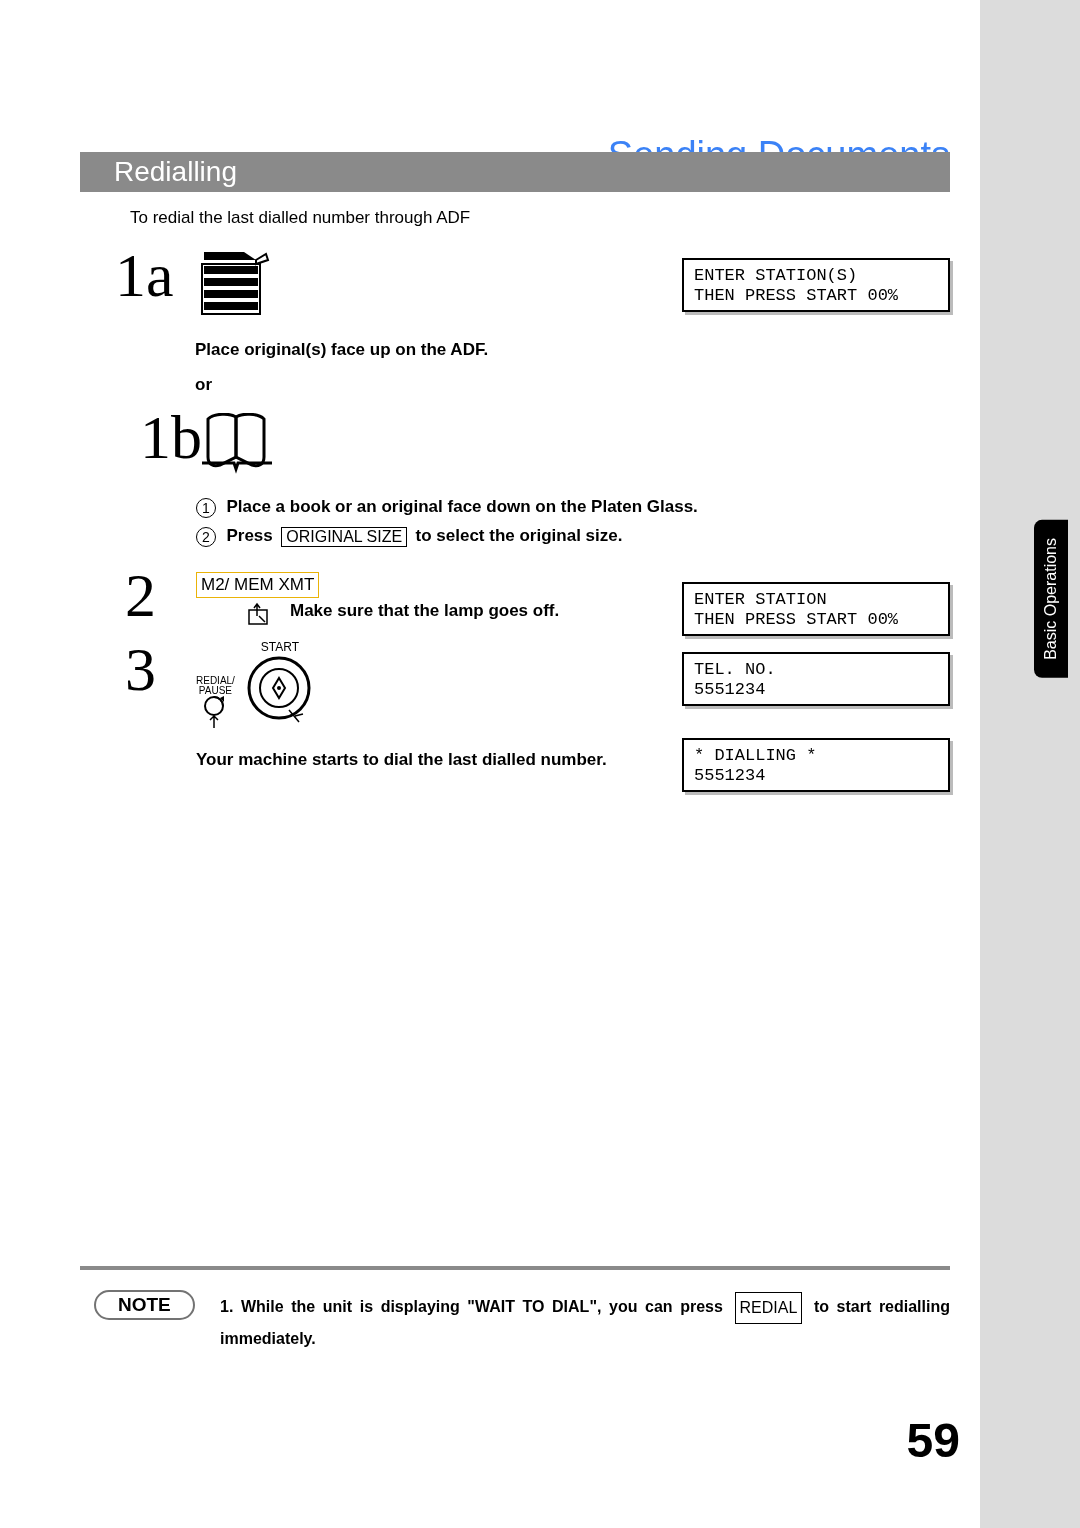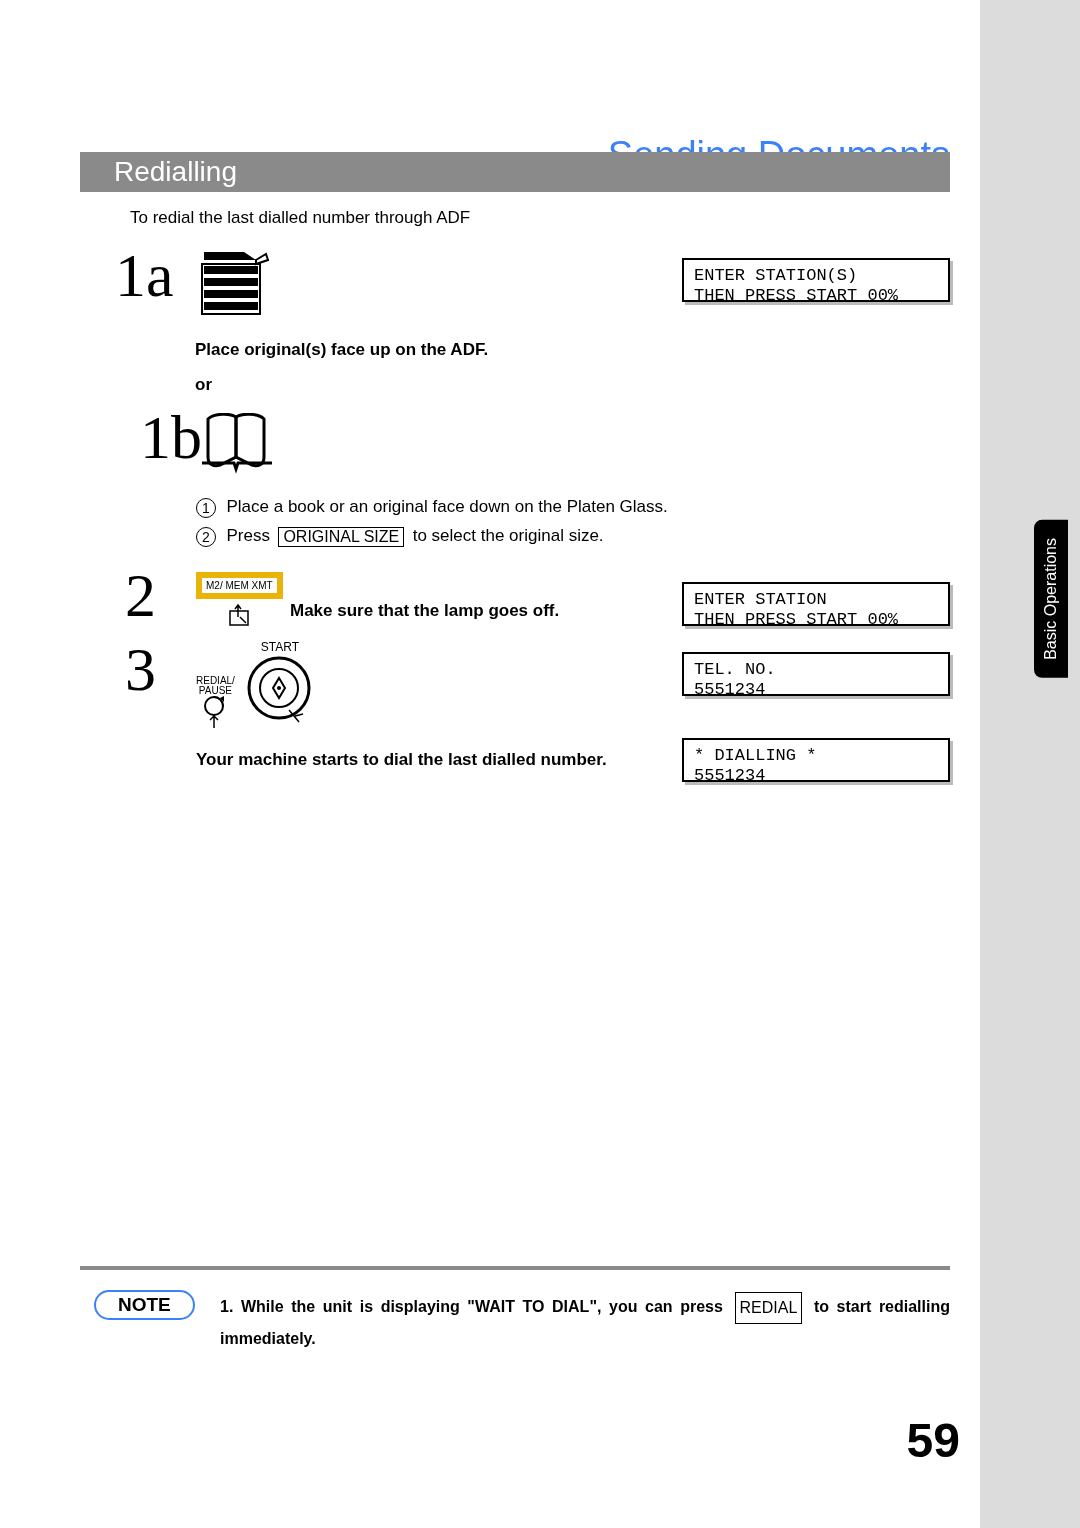--- a/index.html
+++ b/index.html
@@ -81,46 +81,46 @@
     display: inline-block;
     width: 20px; height: 20px;
     border: 1.5px solid #000;
     border-radius: 50%;
     text-align: center;
     font-size: 14px;
     line-height: 18px;
     vertical-align: middle;
     margin-right: 6px;
   }
-  .bold { font-weight: normal; font-size: 17px; }
+  .bold { font-weight: bold; font-size: 17px; }
   .keycap {
     display: inline-block;
     border: 1.5px solid #000;
     padding: 0 4px;
     font-size: 16px;
     vertical-align: middle;
     margin: 0 4px;
     font-weight: normal;
   }
 
   .step-2 { position: absolute; top: 560px; left: 125px; }
   .memxmt { position: absolute; top: 572px; left: 196px; }
-  .memxmt-box { border: 6px solid #eab308; font-size: 10px; padding: 2px 4px; display:inline-block; }
+  .memxmt-box { border: 1px solid #eab308; font-size: 17px; padding: 2px 4px; display:inline-block; }
   .step2-text { position: absolute; top: 601px; left: 290px; font-weight: bold; font-size: 17px; }
 
   .step-3 { position: absolute; top: 634px; left: 125px; }
   .start-block { position: absolute; top: 640px; left: 196px; }
   .start-label { font-size: 12px; text-align:center; }
   .redial-label { font-size: 10px; line-height: 10px; }
   .step3-text { position: absolute; top: 750px; left: 196px; font-weight: bold; font-size: 17px; }
 
   .lcd {
     position: absolute;
     width: 268px;
-    height: 44px;
+    height: 54px;
     border: 2px solid #000;
     background: #fff;
     box-shadow: 3px 3px 0 #bbb;
     font-family: "Courier New", monospace;
     font-size: 17px;
     padding: 6px 10px;
     line-height: 20px;
     white-space: pre;
   }
   .lcd1 { top: 258px; left: 682px; }
@@ -133,21 +133,21 @@
     left: 80px;
     top: 1266px;
     width: 870px;
     height: 4px;
     background: #8a8a8a;
   }
   .note-badge {
     position: absolute;
     left: 94px;
     top: 1290px;
-    border: 2px solid #3b82f6;
+    border: 2px solid #737373;
     border-radius: 16px;
     padding: 2px 22px;
     font-size: 19px;
     font-weight: bold;
   }
   .note-text {
     position: absolute;
     left: 220px;
     top: 1292px;
     width: 730px;

